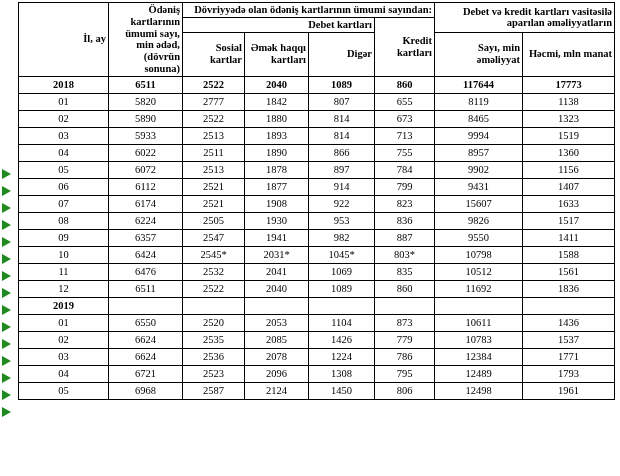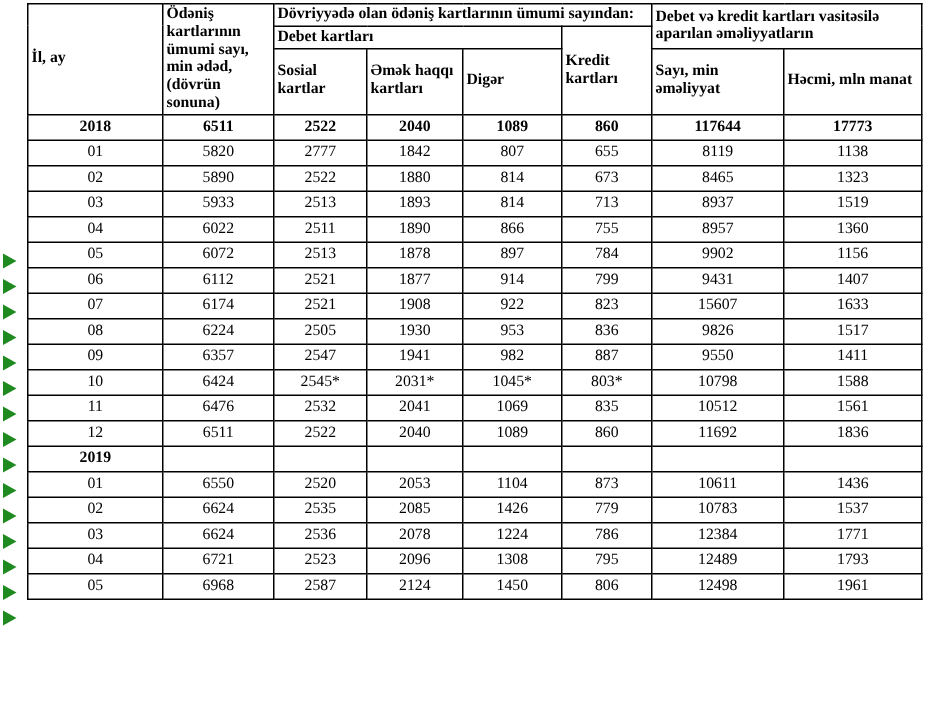--- a/index.html
+++ b/index.html
@@ -30,21 +30,21 @@
   table.grid th, table.grid td {
     border: 1px solid #000000;
     font-size: 10.5px;
     line-height: 1.12;
     padding: 1px 2px;
     vertical-align: middle;
     box-sizing: border-box;
   }
   th.hdr {
     font-weight: bold;
-    text-align: left;
+    text-align: right;
     vertical-align: middle;
   }
   
   col.c0 { width: 90px; }
   col.c1 { width: 74px; }
   col.c2 { width: 62px; }
   col.c3 { width: 64px; }
   col.c4 { width: 66px; }
   col.c5 { width: 60px; }
   col.c6 { width: 88px; }
@@ -165,21 +165,21 @@
           <td class="num">8465</td>
           <td class="num">1323</td>
         </tr>
         <tr class="bodyrow">
           <td class="rowlab">03</td>
           <td class="num">5933</td>
           <td class="num">2513</td>
           <td class="num">1893</td>
           <td class="num">814</td>
           <td class="num">713</td>
-          <td class="num">8937</td>
+          <td class="num">9994</td>
           <td class="num">1519</td>
         </tr>
         <tr class="bodyrow">
           <td class="rowlab">04</td>
           <td class="num">6022</td>
           <td class="num">2511</td>
           <td class="num">1890</td>
           <td class="num">866</td>
           <td class="num">755</td>
           <td class="num">8957</td>

